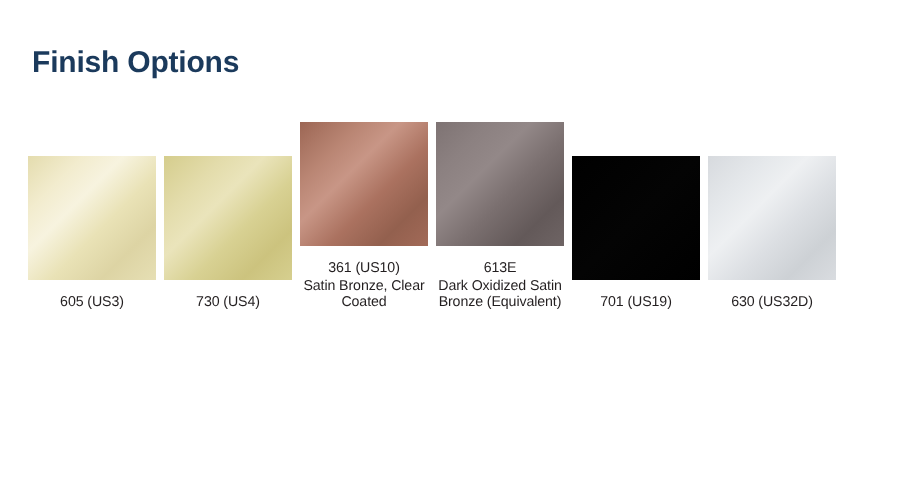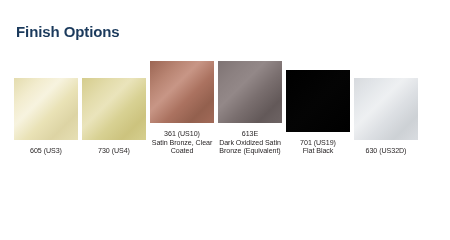--- a/index.html
+++ b/index.html
@@ -105,21 +105,20 @@
       <div class="swatch-label">
         <span class="code">613E</span>
         <span class="desc">Dark Oxidized Satin Bronze (Equivalent)</span>
       </div>
     </div>
 
     <div class="swatch-cell">
       <div class="swatch-chip" style="background: linear-gradient(135deg, rgb(0, 0, 0) 0%, rgb(4, 4, 4) 50%, rgb(0, 0, 0) 100%);"></div>
       <div class="swatch-label">
         <span class="code">701 (US19)</span>
-        <span class="desc">Flat Black</span>
       </div>
     </div>
 
     <div class="swatch-cell">
       <div class="swatch-chip" style="background: linear-gradient(135deg, rgb(215, 218, 222) 0%, rgb(229, 232, 235) 24%, rgb(238, 240, 242) 40%, rgb(220, 223, 227) 60%, rgb(205, 209, 213) 80%, rgb(217, 220, 224) 100%);"></div>
       <div class="swatch-label">
         <span class="code">630 (US32D)</span>
       </div>
     </div>
 

